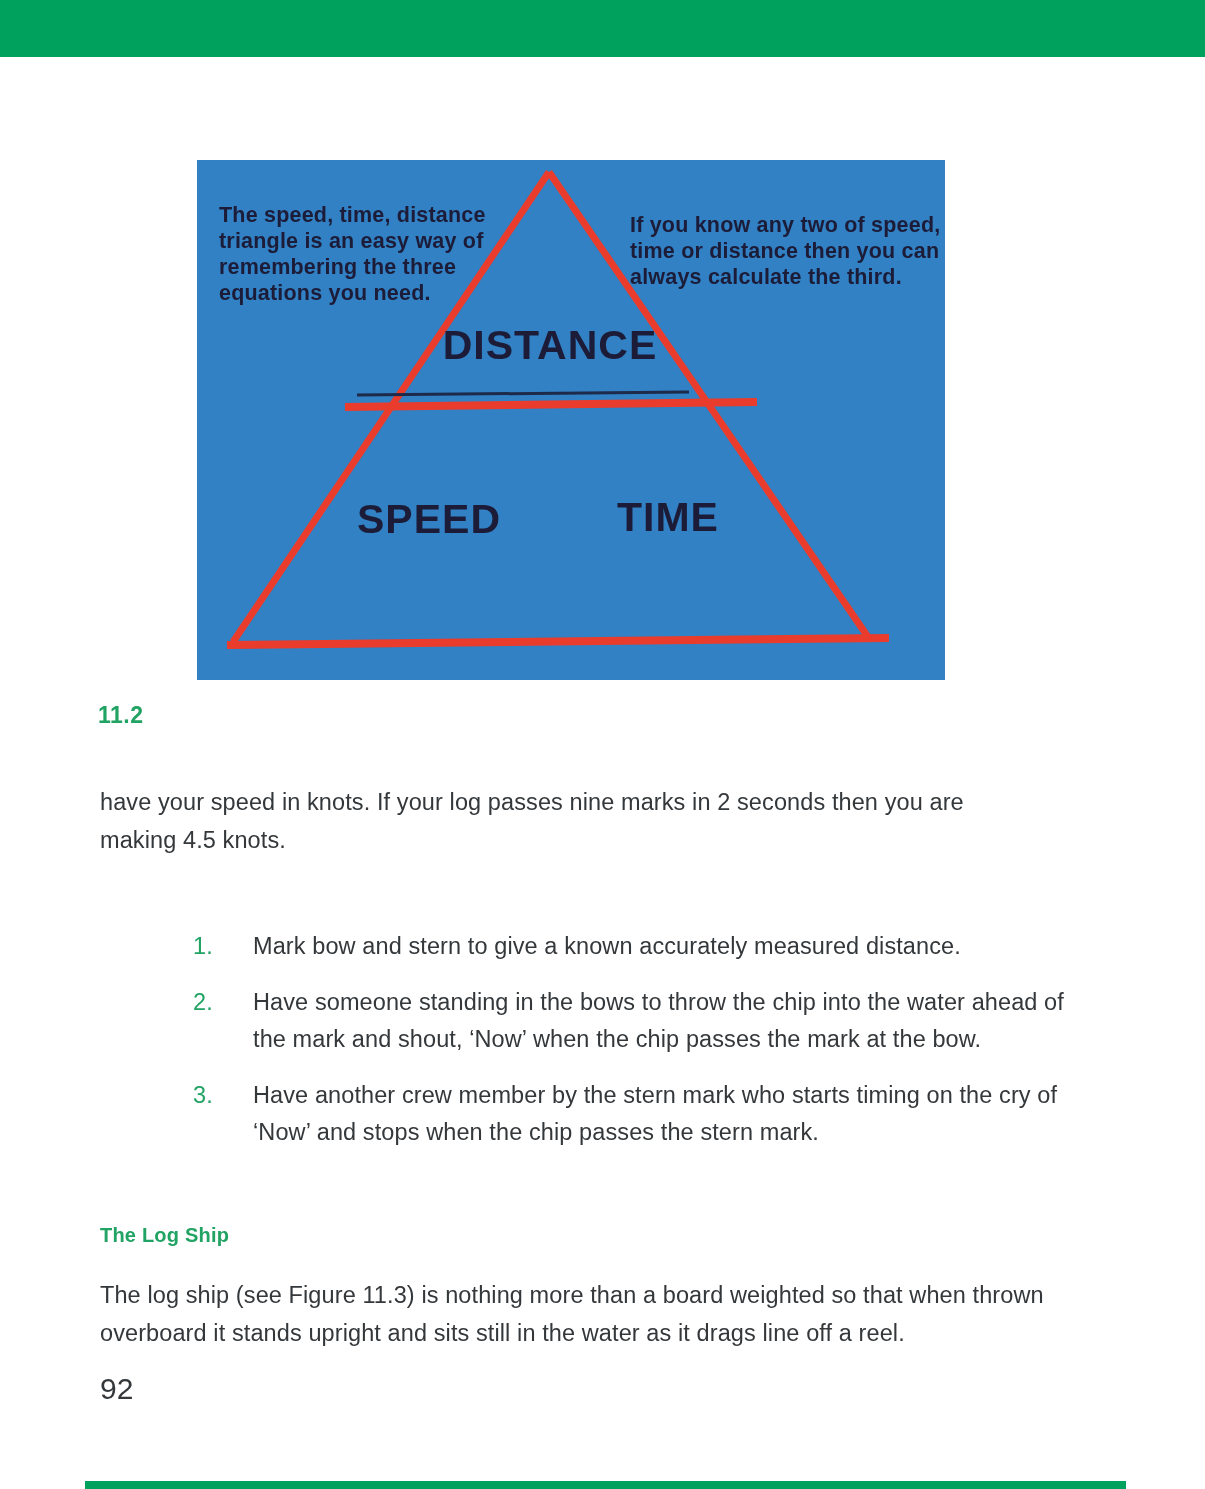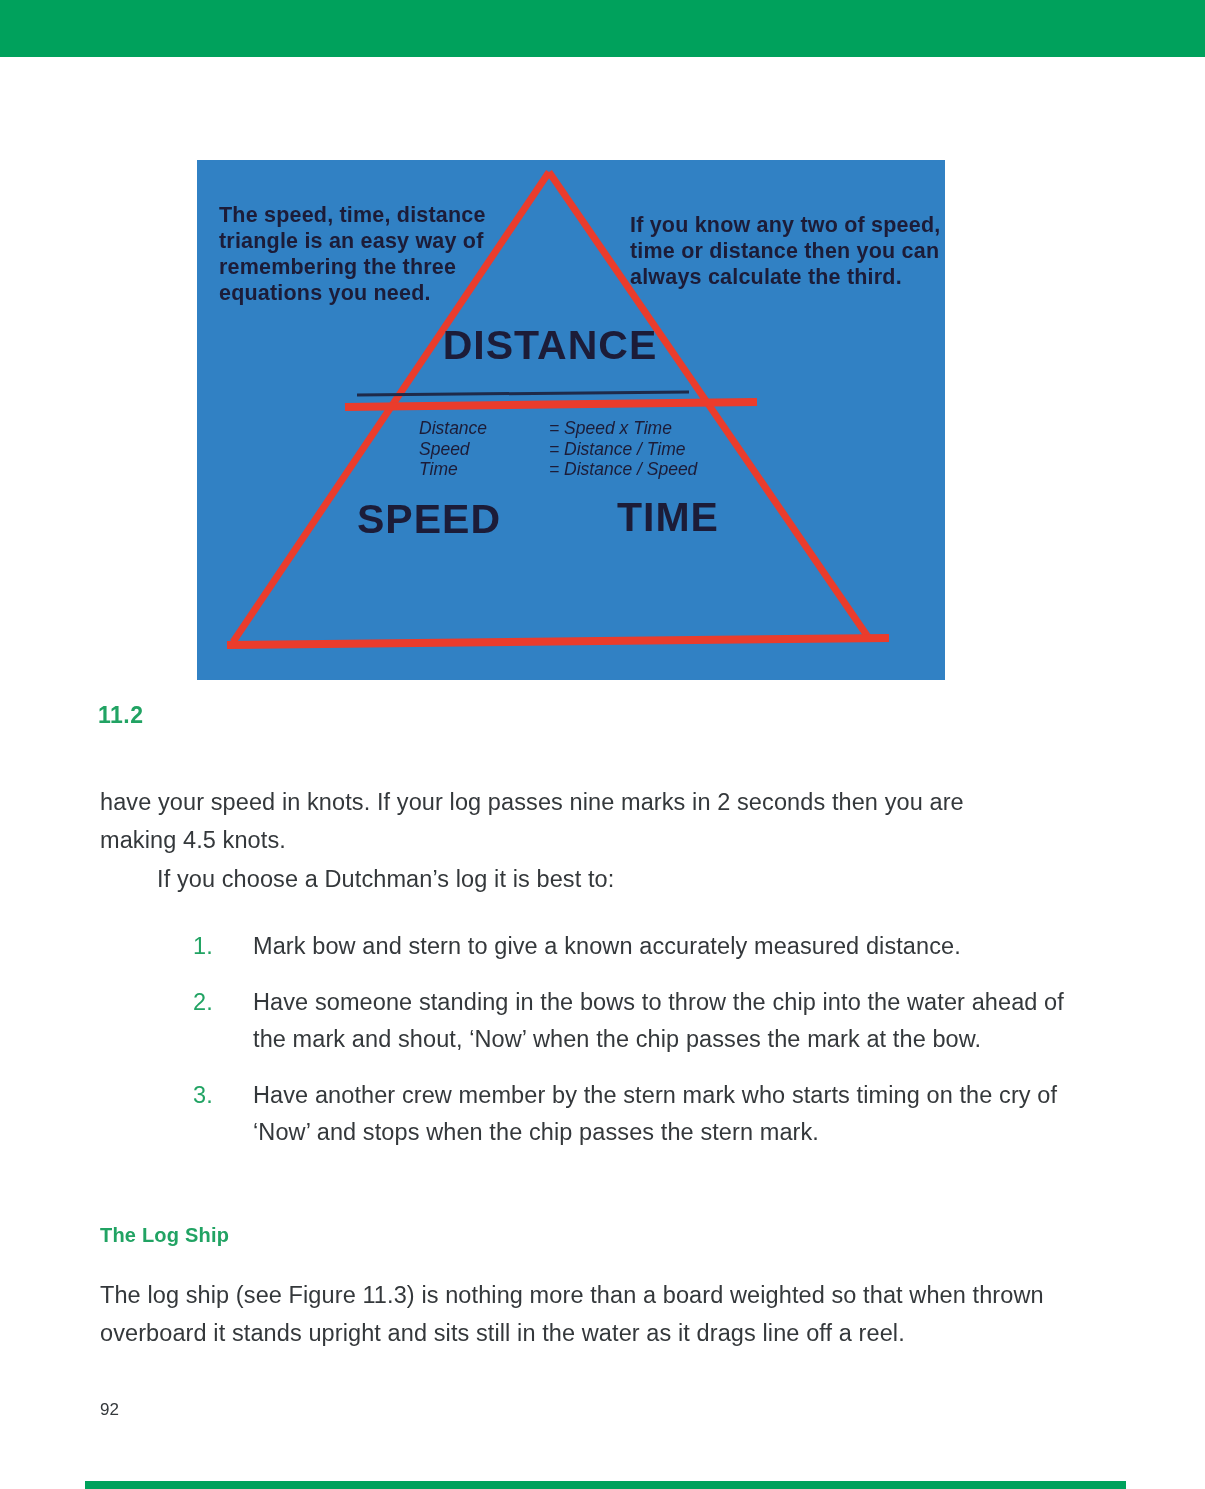--- a/index.html
+++ b/index.html
@@ -88,21 +88,21 @@
   .li2{top:984px;}
   .li3{top:1077px;}
   .section-heading{
     position:absolute;left:100px;top:1224px;
     color:var(--accent-green);
     font-size:20px;font-weight:bold;letter-spacing:.2px;
   }
   .p3{left:100px;top:1276px;width:945px;}
   .page-number{
     position:absolute;left:100px;top:1372px;
-    font-size:17px;color:var(--body-ink);margin-top:28px;
+    font-size:30px;color:var(--body-ink);
   }
   .bottom-bar{
     position:absolute;left:85px;top:1481px;width:1041px;height:8px;
     background:var(--header-bar);
   }
 </style>
 </head>
 <body>
 
 <div class="page">
@@ -120,44 +120,32 @@
 
       <line x1="148" y1="247" x2="560" y2="242" stroke="var(--triangle-red)" stroke-width="8"></line>
     </svg>
 
     <div class="fig-note fig-note-right">If you know any two of speed, time or distance then you can always calculate the third.</div>
 
     <div class="fig-note fig-note-left">The speed, time, distance triangle is an easy way of remembering the three equations you need.</div>
 
     <div class="fig-distance">DISTANCE</div>
 
-    <div class="fig-equations">
-      <div class="eq-row">
-        <span class="eq-lhs">Distance</span><span class="eq-rhs">= Speed x Time</span>
-      </div>
-      <div class="eq-row">
-        <span class="eq-lhs">Speed</span><span class="eq-rhs">= Distance / Time</span>
-      </div>
-      <div class="eq-row">
-        <span class="eq-lhs">Time</span><span class="eq-rhs">= Distance / Speed</span>
-      </div>
-    </div>
 
     <div class="fig-speed">SPEED</div>
 
     <div class="fig-time">TIME</div>
   </div>
 
   <div class="caption">
     <span class="cap-num">11.2</span>
   </div>
 
   <p class="para p1">have your speed in knots. If your log passes nine marks in 2 seconds then you are making 4.5 knots.</p>
 
-  <p class="para p2">If you choose a Dutchman’s log it is best to:</p>
 
   <div class="list-item li1">
     <span class="num">1.</span>
     <span class="item-text">Mark bow and stern to give a known accurately measured distance.</span>
   </div>
   <div class="list-item li2">
     <span class="num">2.</span>
     <span class="item-text">Have someone standing in the bows to throw the chip into the water ahead of the mark and shout, ‘Now’ when the chip passes the mark at the bow.</span>
   </div>
   <div class="list-item li3">

